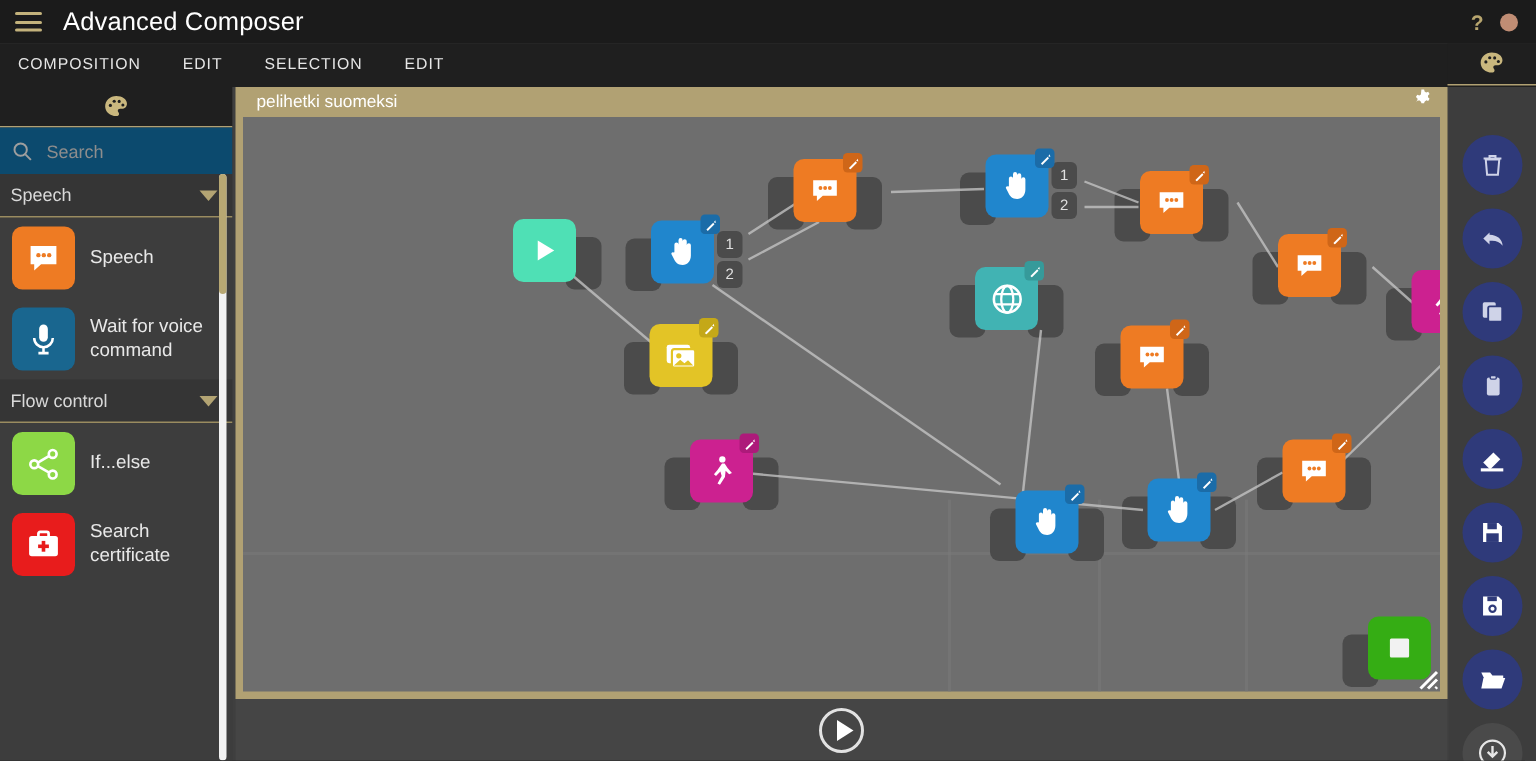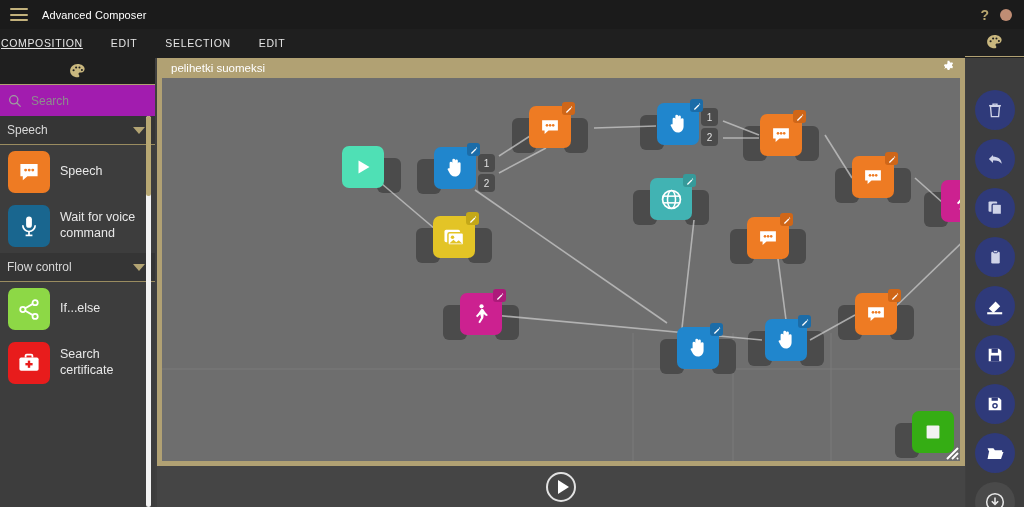--- a/index.html
+++ b/index.html
@@ -12,48 +12,48 @@
   #app { position: relative; width: 1024px; height: 507px; background: #3f3f3f; }
 
   
   .header {
     position: absolute; left: 0; top: 0; width: 1024px; height: 29px;
     background: #1b1b1b; display: flex; align-items: center;
   }
   .hamburger { width: 18px; height: 13px; margin-left: 10px; margin-right: 14px;
     display: flex; flex-direction: column; justify-content: space-between; cursor: pointer; }
   .hamburger i { display: block; height: 2px; background: #c3b27c; border-radius: 1px; }
-  .app-title { color: #ffffff; font-size: 11px; letter-spacing: .1px; }
+  .app-title { color: #ffffff; font-size: 17px; letter-spacing: .1px; }
   .header-right { margin-left: auto; display: flex; align-items: center; gap: 11px; padding-right: 12px; }
   .help-icon { color: #b8a66f; font-size: 14px; font-weight: bold; cursor: pointer; line-height: 1; }
   .avatar-dot { width: 12px; height: 12px; border-radius: 50%; background: #c08d74; cursor: pointer; }
 
   
   .menubar {
     position: absolute; left: 0; top: 29px; width: 1024px; height: 29px;
     background: #1f1f1f; display: flex; align-items: center;
   }
   .menu-item {
     color: #e6e6e6; font-size: 10.5px; letter-spacing: .65px;
     padding: 0 14px; cursor: pointer; height: 29px; line-height: 29px;
   }
-  .menu-item:first-child { padding-left: 1px; text-decoration: underline; }
+  .menu-item:first-child { padding-left: 12px; }
   .lock-wrap { margin-left: auto; padding-right: 13px; display: flex; align-items: center; }
 
   
   .sidebar {
     position: absolute; left: 0; top: 58px; width: 155px; height: 449px;
     background: #3d3d3d; overflow: hidden;
   }
   .palette-bar {
     height: 27px; background: #1f1f1f; border-bottom: 1px solid #b1a173;
     display: flex; align-items: center; justify-content: center; cursor: pointer;
   }
   .search-row {
-    height: 31px; background: #a21caf; display: flex; align-items: center;
+    height: 31px; background: #0c4a6e; display: flex; align-items: center;
     padding: 0 8px; gap: 9px;
   }
   .search-input {
     background: transparent; border: none; outline: none;
     color: #cfcfcf; font-size: 12px; font-family: "Liberation Sans", sans-serif;
     width: 110px;
   }
   .search-input::placeholder { color: #8d8d8d; }
   .group-head {
     height: 29px; background: #353535; border-bottom: 1px solid #9a8c60;

